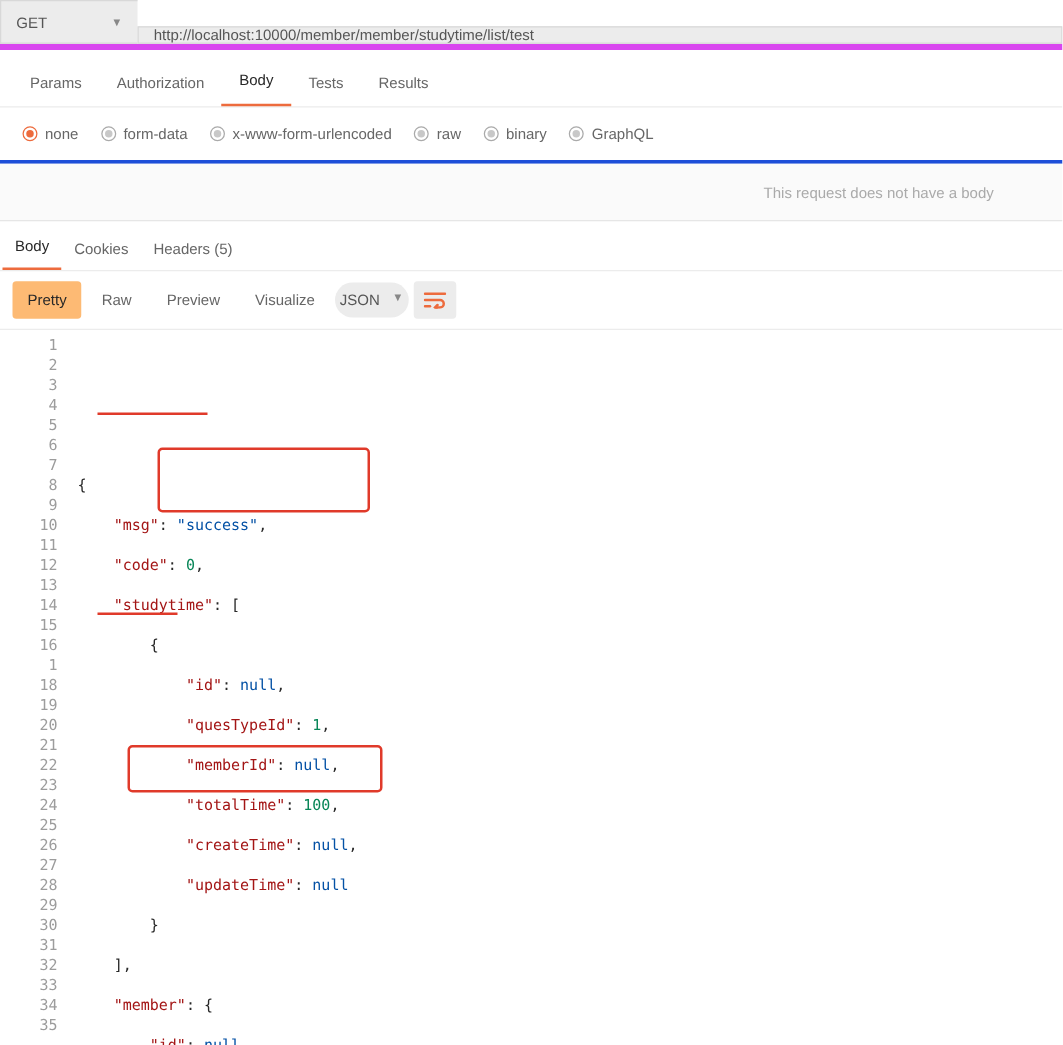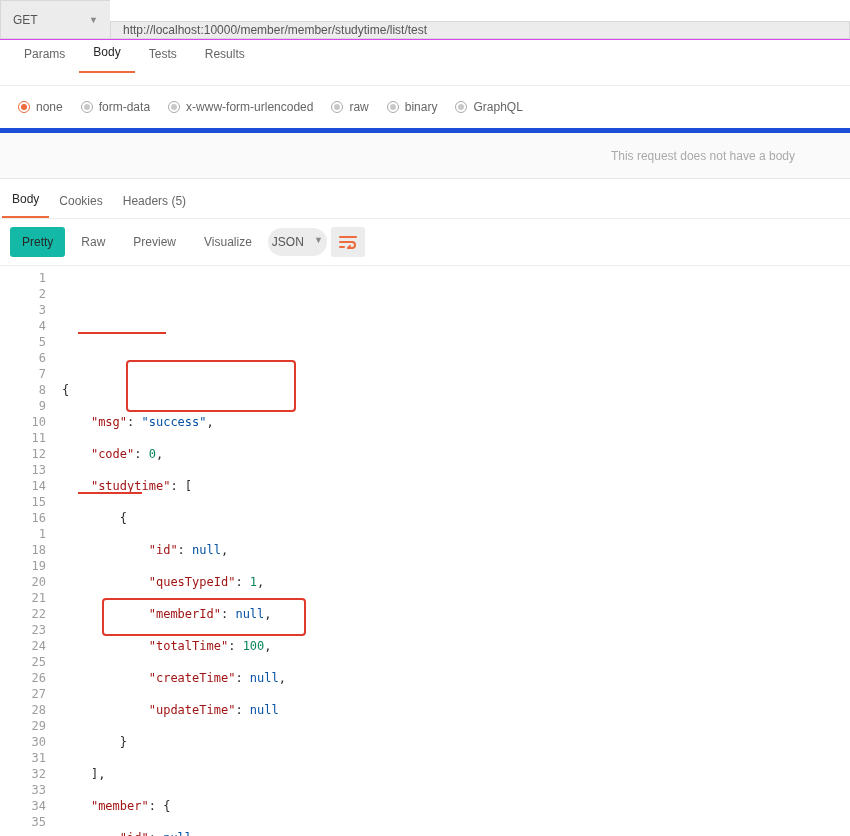--- a/index.html
+++ b/index.html
@@ -1,37 +1,37 @@
 <!DOCTYPE html>
 <html><head>
 <meta charset="utf-8">
 <style>
 * { box-sizing: border-box; margin: 0; padding: 0; }
 body { font-family: -apple-system, BlinkMacSystemFont, "Segoe UI", Arial, sans-serif; font-size: 12px; color: #282828; background: #fff; width: 850px; }
-.url-bar { display: flex; height: 40px; border-bottom: 1px solid #d946ef; }
+.url-bar { display: flex; height: 40px; border-bottom: 5px solid #d946ef; }
 .method-select { width: 110px; background: #ececec; display: flex; align-items: center; padding: 0 12px; border: 1px solid #d8d8d8; border-right: none; color: #555; justify-content: space-between; }
 .method-select .caret { font-size: 9px; color: #888; }
 .url-input { flex: 1; background: #ececec; border: 1px solid #d8d8d8; padding: 0 12px; color: #555; font-size: 12px; outline: none; margin-top: 21px; }
-.tabs1 { display: flex; gap: 0; padding: 12px 10px; border-bottom: 1px solid #ececec; height: 46px; align-items: flex-end; }
+.tabs1 { display: flex; gap: 0; padding: 0 10px; border-bottom: 1px solid #ececec; height: 46px; align-items: flex-end; }
 .tabs1 .tab { padding: 10px 14px 12px; color: #666; cursor: pointer; font-size: 12px; }
 .tabs1 .tab.active { color: #282828; border-bottom: 2px solid #ed6b3d; }
 .tabs1 .count { color: #4caf50; }
-.radio-row { display: flex; gap: 18px; padding: 14px 18px; align-items: flex-start; border-bottom: 5px solid #1d4ed8; }
+.radio-row { display: flex; gap: 18px; padding: 14px 18px; align-items: flex-start; border-bottom: 3px solid #1d4ed8; }
 .radio-item { display: flex; align-items: center; gap: 6px; color: #666; font-size: 12px; }
 .radio { width: 12px; height: 12px; border-radius: 50%; border: 1px solid #aaa; display: inline-block; position: relative; }
 .radio.checked { border-color: #ed6b3d; }
 .radio.checked::after { content: ''; width: 6px; height: 6px; background: #ed6b3d; border-radius: 50%; position: absolute; top: 2px; left: 2px; }
 .radio.grey::after { content: ''; width: 6px; height: 6px; background: #c8c8c8; border-radius: 50%; position: absolute; top: 2px; left: 2px; }
 .nobody { text-align: right; padding: 14px 55px; color: #aaa; background: #fafafa; border-bottom: 1px solid #e6e6e6; height: 46px; display:flex; align-items:center; justify-content:flex-end;}
 .tabs2 { display: flex; gap: 0; padding: 0 2px; border-bottom: 1px solid #ececec; height: 40px; align-items: flex-end; }
 .tabs2 .tab { padding: 10px 10px 10px; color: #666; cursor: pointer; font-size: 12px; }
 .tabs2 .tab.active { color: #282828; border-bottom: 2px solid #ed6b3d; }
 .toolbar { display: flex; align-items: center; gap: 4px; padding: 8px 10px; border-bottom: 1px solid #ececec; }
 .toolbar .btn { padding: 8px 12px; color: #666; cursor: pointer; border-radius: 3px; font-size: 12px; }
-.toolbar .btn.active { background: #14b8a6; color: #282828; }
+.toolbar .btn.active { background: #fdba74; color: #282828; }
 .toolbar .sel { display: flex; align-items: flex-start; gap: 10px; background: #ececec; padding: 7px 4px; border-radius: 14px; color: #555; }
 .toolbar .sel .caret { font-size: 9px; color: #888; }
 .toolbar .wrap-btn { width: 34px; height: 30px; background: #ececec; border-radius: 3px; display:flex; align-items:center; justify-content:center; }
 .toolbar .wrap-btn svg { stroke: #ed6b3d; }
 .code-area { display: flex; font-family: Consolas, Menlo, monospace; font-size: 12px; line-height: 16px; padding-top: 4px; }
 .gutter { width: 62px; text-align: right; color: #9c9c9c; padding-right: 16px; user-select: none; }
 .gutter div { height: 16px; }
 .code { flex: 1; position: relative; white-space: pre; overflow: hidden; }
 .code-line { height: 16px; }
 .p-brace { color: #282828; }
@@ -49,20 +49,21 @@
 <div class="url-bar">
   <div class="method-select">
     <span>GET</span>
     <span class="caret">▼</span>
   </div>
   <input class="url-input" value="http://localhost:10000/member/member/studytime/list/test" style="">
 </div>
 
 <div class="tabs1">
   <div class="tab">Params</div>
+  <div class="tab">Authorization</div>
   <div class="tab active">Body</div>
   <div class="tab">Tests</div>
   <div class="tab">Results</div>
 </div>
 
 <div class="radio-row">
   <div class="radio-item">
       <span class="radio checked"></span>
       <span>none</span>
     </div>

